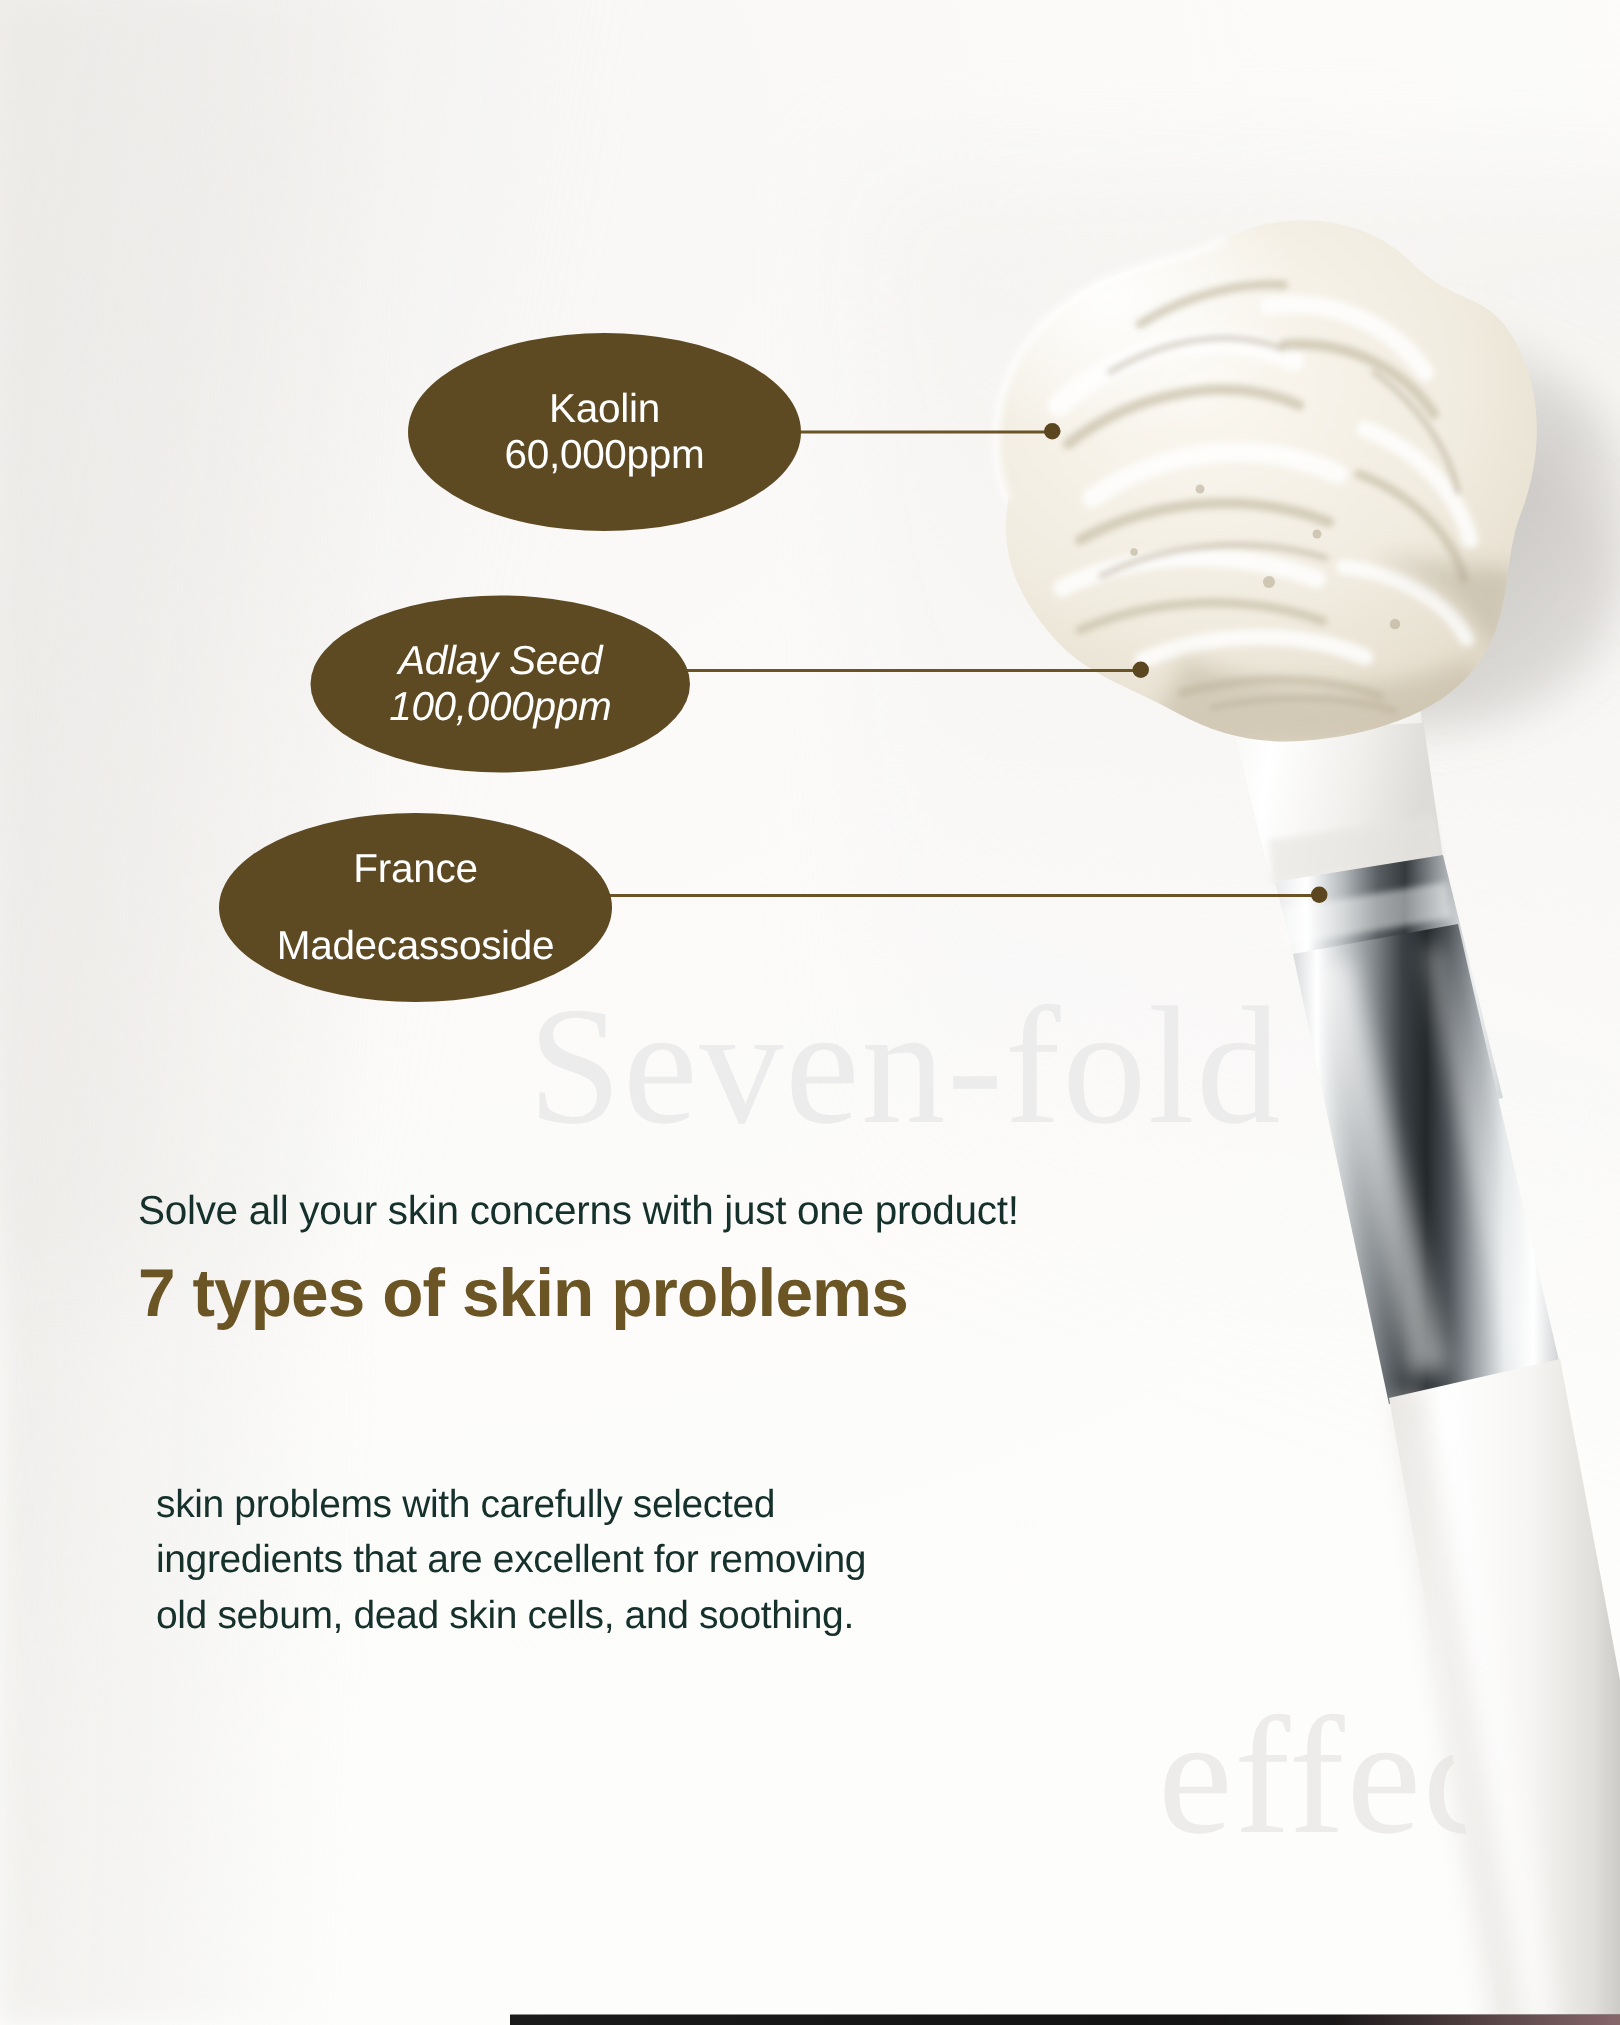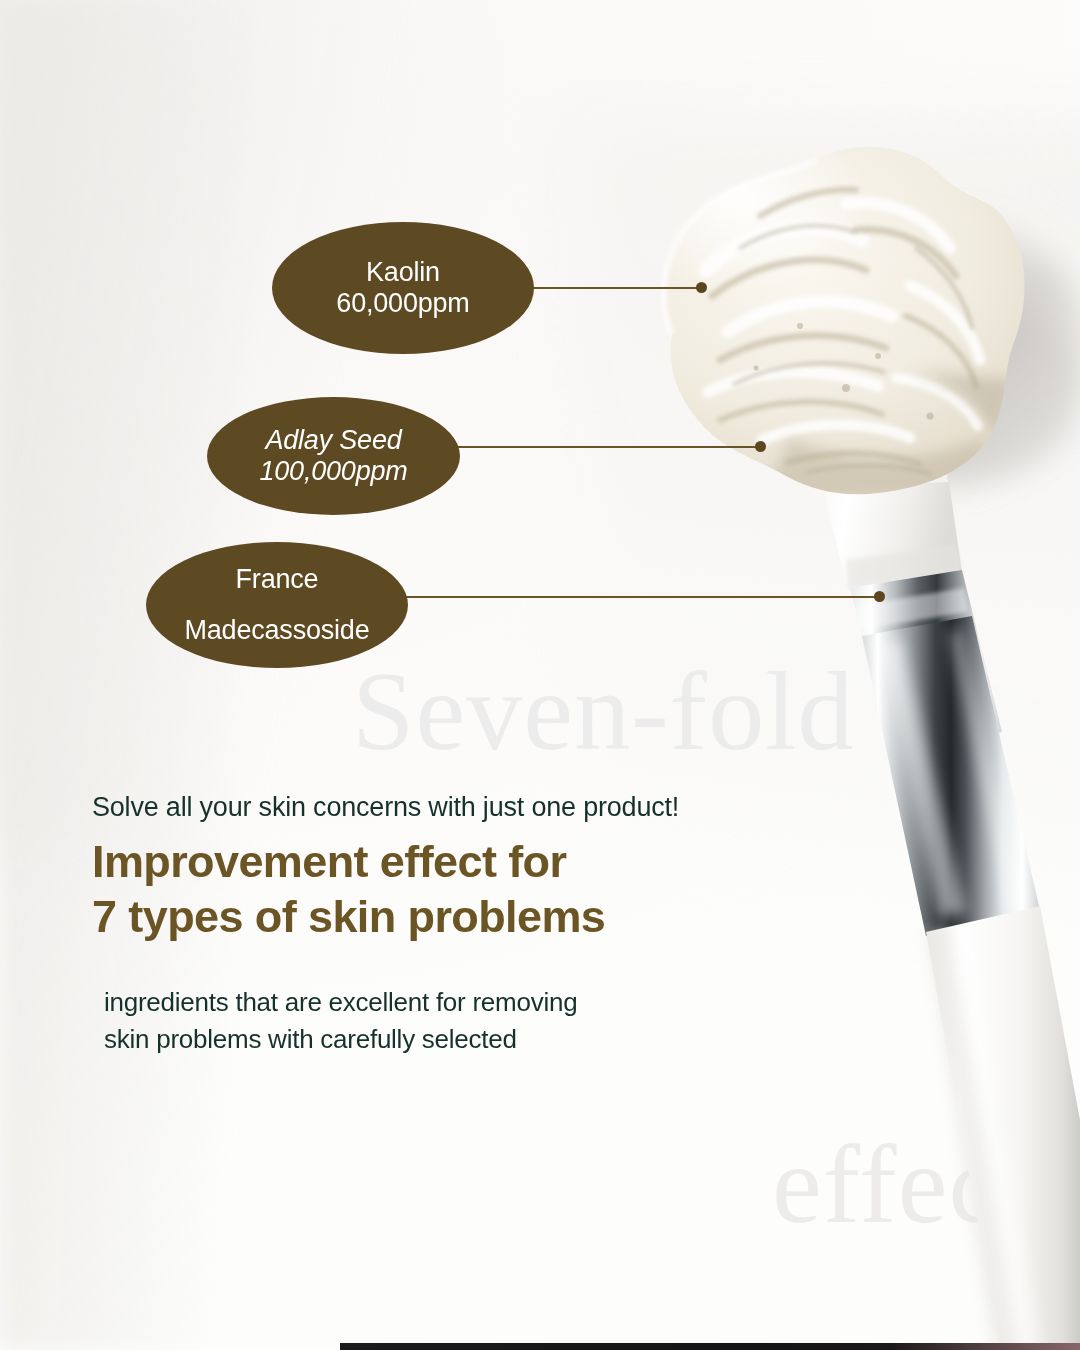--- a/index.html
+++ b/index.html
@@ -342,27 +342,27 @@
     <div class="leader-dot" style="left:874px; top:591px;"></div>
     <div class="pill pill-france">
       <span class="l1">France</span>
       <span class="l2">Madecassoside</span>
     </div>
   </div>
 
   <div class="text-block">
     <p class="kicker">Solve all your skin concerns with just one product!</p>
     <h1 class="headline">
-      <span class="hl-line">Improvement effect for</span>
       <span class="hl-line">7 types of skin problems</span>
     </h1>
   </div>
 
   <p class="body-copy">
+    <span class="bc-line">skin problems with carefully selected</span>
     <span class="bc-line">ingredients that are excellent for removing</span>
-    <span class="bc-line">skin problems with carefully selected</span>
+    <span class="bc-line">old sebum, dead skin cells, and soothing.</span>
   </p>
 
   <div class="bottom-strip">
     <div class="bottom-strip-tail"></div>
   </div>
 
 </div>
 
 </body></html>

